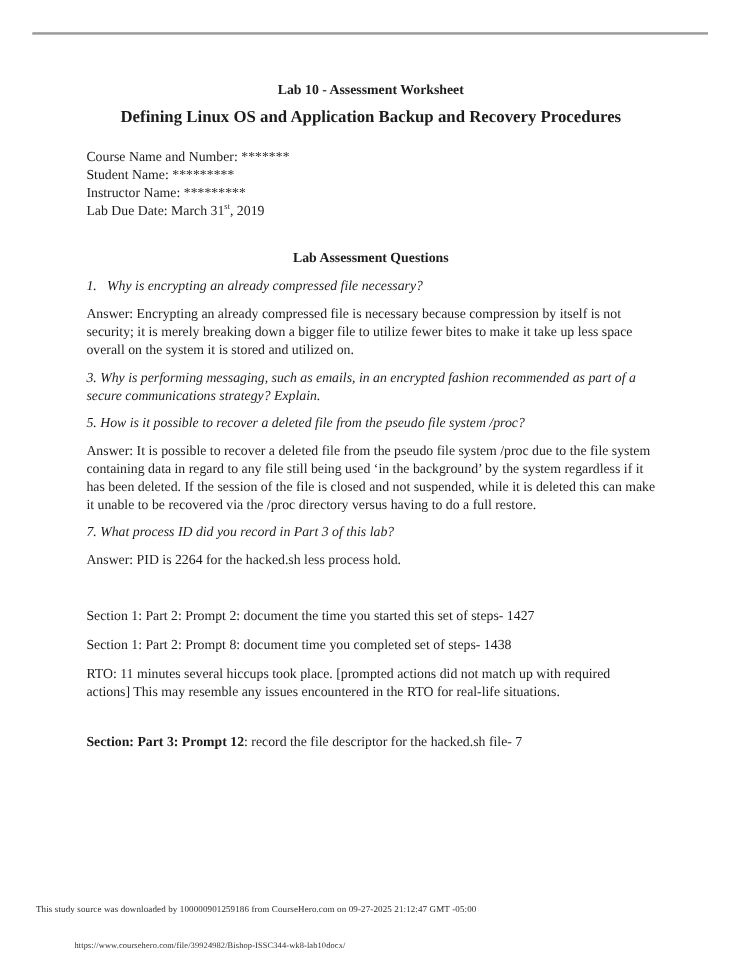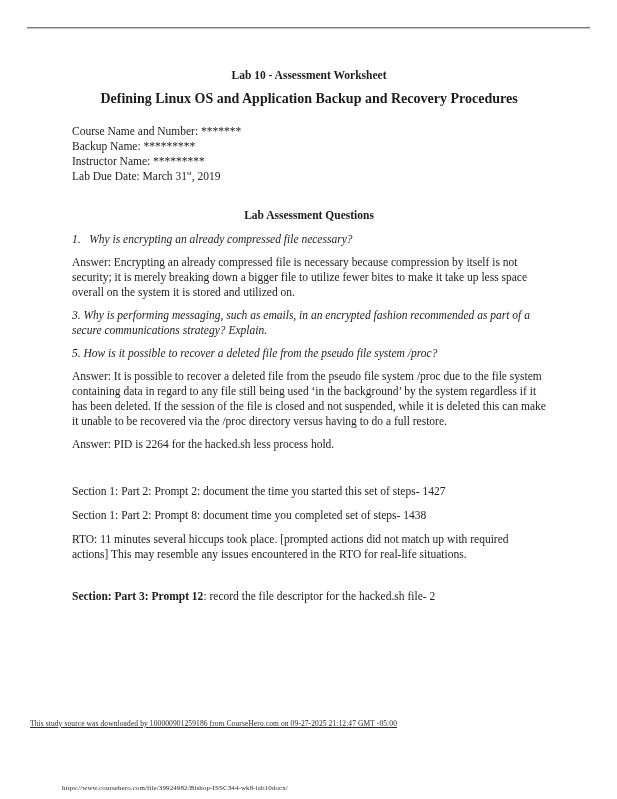--- a/index.html
+++ b/index.html
@@ -27,62 +27,63 @@
   .sup { font-size: 7px; vertical-align: super; line-height: 0; }
   .section-heading { margin-top: 24px; margin-bottom: 9px; font-size: 11.5px; }
   .question { font-style: italic; margin-bottom: 8px; white-space: pre-wrap; }
   .answer { margin-bottom: 8px; white-space: pre-wrap; }
   .prompts-block { margin-top: 32px; }
   .prompt-line { margin-bottom: 9px; white-space: pre-wrap; }
   .prompt-line b { font-weight: normal; }
   .rto { white-space: pre-wrap; }
   .prompt12-line { margin-top: 27px; white-space: pre-wrap; }
   .footer-note {
-    position: absolute; left: 30px; top: 719px;
-    font-size: 7.5px; color: #2a2a2a; letter-spacing: 0.1px; text-decoration: underline;
+    position: absolute; left: 30px; top: 753px;
+    font-size: 7.5px; color: #2a2a2a; letter-spacing: 0.1px;
   }
   .footer-url {
     position: absolute; left: 30px; top: 784px;
     font-size: 7px; color: #2a2a2a; letter-spacing: 0.1px; padding-left: 32px;
   }
 </style>
 </head>
 <body>
 
 <div class="page">
   <div class="top-rule"></div>
 
   <div class="content">
     <div class="centered doc-title">Lab 10 - Assessment Worksheet</div>
     <div class="centered doc-subtitle">Defining Linux OS and Application Backup and Recovery Procedures</div>
 
     <div class="fields">
       <div>Course Name and Number: *******</div>
-      <div>Backup Name: *********</div>
+      <div>Student Name: *********</div>
       <div>Instructor Name: *********</div>
       <div><span>Lab Due Date: March 31</span><span class="sup">st</span><span>, 2019</span></div>
     </div>
 
     <div class="centered section-heading">Lab Assessment Questions</div>
 
     <div>
       <div class="question">1.   Why is encrypting an already compressed file necessary?</div>
       <div class="answer">Answer: Encrypting an already compressed file is necessary because compression by itself is not security; it is merely breaking down a bigger file to utilize fewer bites to make it take up less space overall on the system it is stored and utilized on.</div>
 
       <div class="question">3. Why is performing messaging, such as emails, in an encrypted fashion recommended as part of a secure communications strategy? Explain.</div>
 
       <div class="question">5. How is it possible to recover a deleted file from the pseudo file system /proc?</div>
       <div class="answer">Answer: It is possible to recover a deleted file from the pseudo file system /proc due to the file system containing data in regard to any file still being used ‘in the background’ by the system regardless if it has been deleted. If the session of the file is closed and not suspended, while it is deleted this can make it unable to be recovered via the /proc directory versus having to do a full restore.</div>
 
+      <div class="question">7. What process ID did you record in Part 3 of this lab?</div>
       <div class="answer">Answer: PID is 2264 for the hacked.sh less process hold.</div>
     </div>
 
     <div class="prompts-block">
       <div class="prompt-line"><b>Section 1: Part 2: Prompt 2</b><span>: document the time you started this set of steps- 1427</span></div>
       <div class="prompt-line"><b>Section 1: Part 2: Prompt 8</b><span>: document time you completed set of steps- 1438</span></div>
       <div class="rto">RTO: 11 minutes several hiccups took place. [prompted actions did not match up with required actions] This may resemble any issues encountered in the RTO for real-life situations.</div>
-      <div class="prompt12-line"><b>Section: Part 3: Prompt 12</b><span>: record the file descriptor for the hacked.sh file- 2</span></div>
+      <div class="prompt12-line"><b>Section: Part 3: Prompt 12</b><span>: record the file descriptor for the hacked.sh file- 7</span></div>
     </div>
   </div>
 
   <div class="footer-note">This study source was downloaded by 100000901259186 from CourseHero.com on 09-27-2025 21:12:47 GMT -05:00</div>
   <div class="footer-url">https://www.coursehero.com/file/39924982/Bishop-ISSC344-wk8-lab10docx/</div>
 </div>
 
 </body></html>

